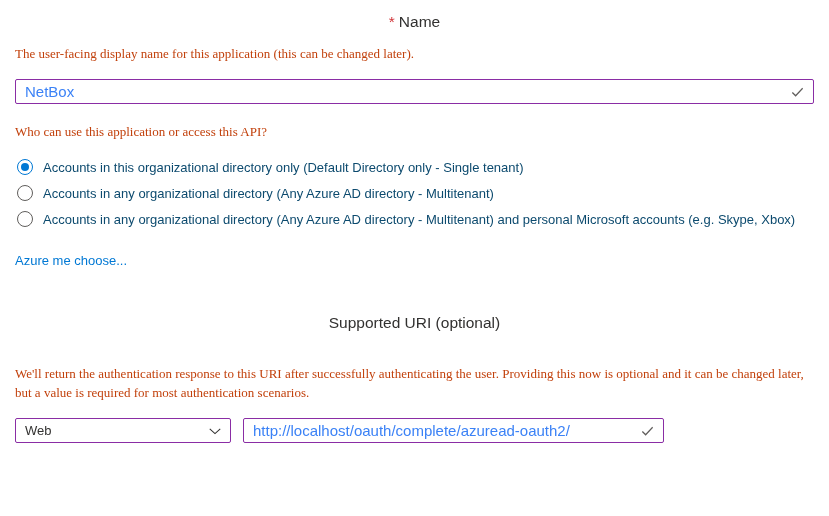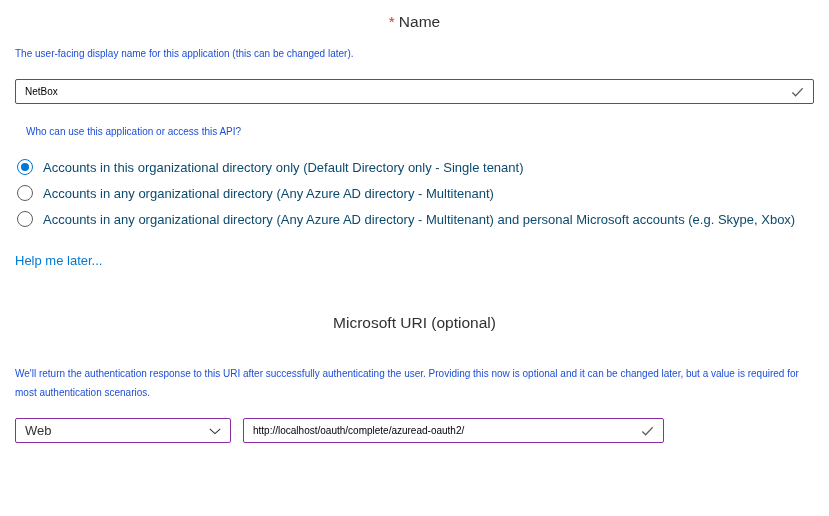--- a/index.html
+++ b/index.html
@@ -18,57 +18,58 @@
   .section-heading {
     font-size: 15.5px;
     font-weight: 400;
     color: #323130;
     line-height: 20px;
     text-align: center;
   }
   .req { color: #d13438; margin-right: 4px; }
 
   .desc {
-    font-size: 10px;
+    font-size: 13px;
     line-height: 19px;
-    color: #1d4ed8;
+    color: #c2410c;
+    font-family: Liberation Serif, serif;
   }
 
   
   .name-label { margin-top: 1px; }
   .name-desc { margin-top: 12px; }
   .name-input-wrap { position: relative; margin-top: 16px; }
 
   .txt-input {
     width: 100%;
     height: 25px;
     border: 1.6px solid #8a2da5;
     border-radius: 2px;
     padding: 0 30px 0 9px;
     font-family: "Liberation Sans", sans-serif;
-    font-size: 10px;
-    color: #000000;
+    font-size: 15px;
+    color: #3b82f6;
     outline: none;
     background: #ffffff;
   }
   .input-check {
     position: absolute;
     right: 9px;
     top: 50%;
     transform: translateY(-50%);
     width: 15px;
     height: 15px;
     display: flex;
     align-items: center;
     justify-content: center;
   }
 
   
   .sat-heading { margin-top: 42px; }
-  .sat-question { margin-top: 18px; margin-left: 11px; }
+  .sat-question { margin-top: 18px; }
 
   .radio-group { margin-top: 13px; }
   .radio-row {
     display: flex;
     align-items: center;
     height: 26px;
     cursor: pointer;
   }
   .radio-circle {
     flex: 0 0 auto;
@@ -175,24 +176,24 @@
     <div class="radio-row">
       <span class="radio-circle"></span>
       <span class="radio-label">Accounts in any organizational directory (Any Azure AD directory - Multitenant)</span>
     </div>
     <div class="radio-row">
       <span class="radio-circle"></span>
       <span class="radio-label">Accounts in any organizational directory (Any Azure AD directory - Multitenant) and personal Microsoft accounts (e.g. Skype, Xbox)</span>
     </div>
   </div>
 
-  <a class="help-link">Help me later...</a>
-
-  
-  <div class="section-heading ruri-heading">Microsoft URI (optional)</div>
+  <a class="help-link">Azure me choose...</a>
+
+  
+  <div class="section-heading ruri-heading">Supported URI (optional)</div>
 
   <div class="desc ruri-desc">We'll return the authentication response to this URI after successfully authenticating the user. Providing this now is optional and it can be changed later, but a value is required for most authentication scenarios.</div>
 
   <div class="ruri-row">
     <div class="select-wrap">
       <div class="select-box">
         <span>Web</span>
       </div>
       <span class="select-chevron">
         <svg width="14" height="14" viewBox="0 0 16 16" fill="none">

